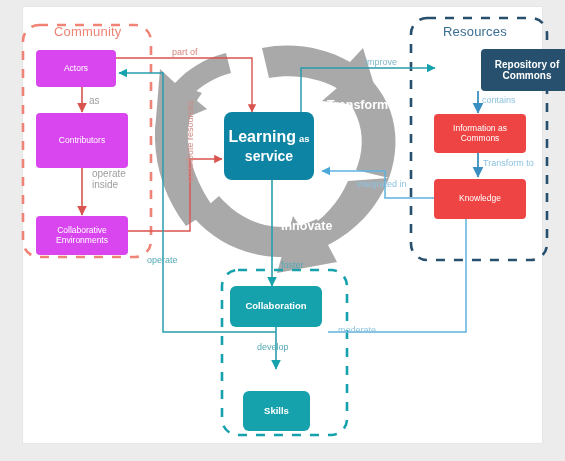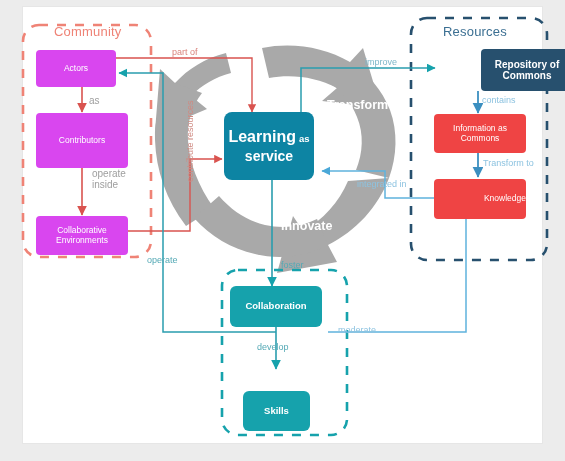--- a/index.html
+++ b/index.html
@@ -133,21 +133,21 @@
   <div class="node dark-box" style="left:434px;top:49px;width:92px;height:42px;flex-direction:column;margin-left:47px;">
     <span>Repository of</span>
     <span>Commons</span>
   </div>
 
   <div class="node lblue-box" style="left:434px;top:114px;width:92px;height:39px;flex-direction:column;">
     <span>Information as</span>
     <span>Commons</span>
   </div>
 
-  <div class="node lblue-box" style="left:434px;top:179px;width:92px;height:40px;justify-content:flex-end;">
+  <div class="node lblue-box" style="left:434px;top:179px;width:92px;height:40px;">
     <span>Knowledge</span>
   </div>
 
   <div class="node teal-box" style="left:230px;top:286px;width:92px;height:41px;">
     <span>Collaboration</span>
   </div>
 
   <div class="node teal-box" style="left:243px;top:369px;width:67px;height:40px;margin-top:22px;">
     <span>Skills</span>
   </div>

